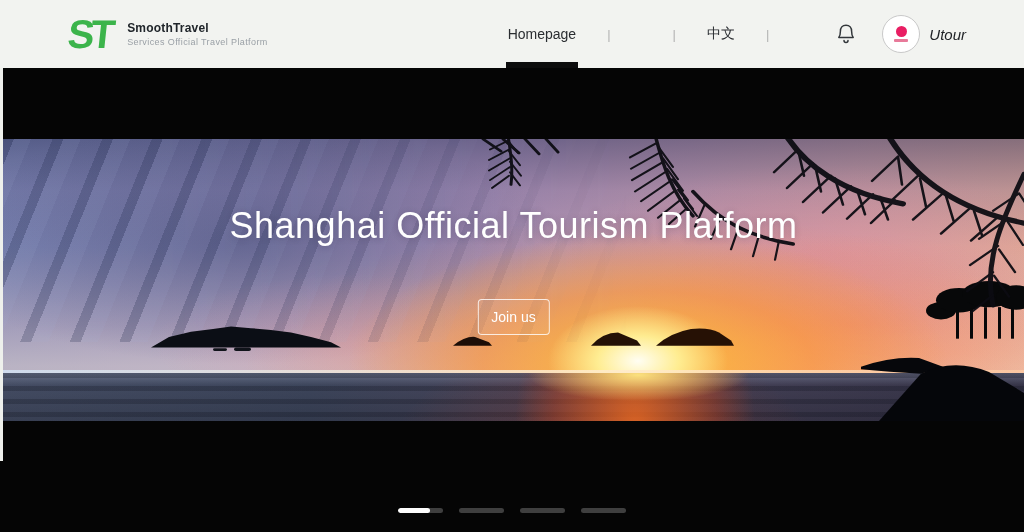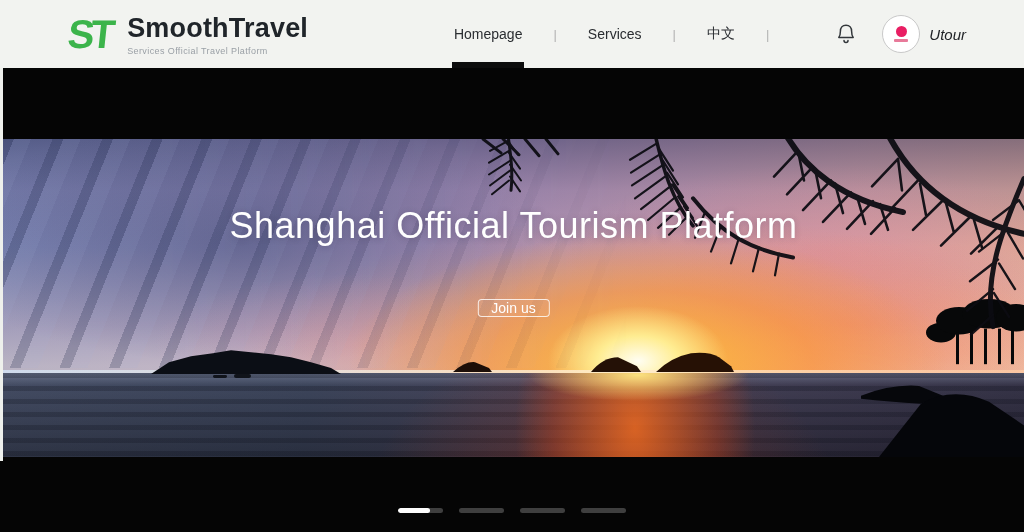--- a/index.html
+++ b/index.html
@@ -10,21 +10,21 @@
   .header {
     position:absolute; top:0; left:0; width:1024px; height:68px;
     background:#f2f3f0; display:flex; align-items:center;
     padding:0 58px 0 68px; z-index:10;
   }
   .logo { display:flex; align-items:center; gap:10px; cursor:pointer; }
   .logo-mark {
     color:#3cb44b; font-weight:900; font-size:40px; line-height:1;
     letter-spacing:-4px; transform:skewX(-6deg); padding-right:6px;
   }
-  .logo-text .name { font-size:27px; font-weight:700; color:#20252a; letter-spacing:.2px;text-align:center; }
+  .logo-text .name { font-size:12px; font-weight:700; color:#20252a; letter-spacing:.2px; }
   .logo-text .tagline { font-size:9px; color:#9aa0a6; letter-spacing:.4px; margin-top:2px; }
 
   .nav { margin-left:auto; display:flex; align-items:center; height:80px; }
   .nav-item { position:relative; height:68px; display:flex; align-items:center;
     font-size:14px; color:#2a2d31; font-weight:500; cursor:pointer; }
   .nav-sep { color:#b3b3b3; font-size:13px; font-weight:300; margin:0 31px; }
   .tab-indicator { position:absolute; left:-2px; right:-2px; bottom:0; height:6px; background:#0d0d0d; }
 
   .bell { margin-left:36px; margin-right:26px; cursor:pointer; display:flex; align-items:center; }
   .avatar {
@@ -32,21 +32,21 @@
     display:flex; flex-direction:column; align-items:center; justify-content:center; cursor:pointer;
   }
   .avatar-dot { width:11px; height:11px; border-radius:50%; background:#e91e63; }
   .avatar-line { width:14px; height:3px; margin-top:2px; background:#e87a9a; border-radius:1px; }
   .username { margin-left:9px; font-size:15px; color:#1e2125; font-weight:500; cursor:pointer;font-style:italic; }
 
   
   .hero { position:absolute; top:68px; left:0; width:1024px; height:464px; background:#050505; }
   .left-strip { position:absolute; top:0; left:0; width:3px; height:393px; background:#eef0ec; }
 
-  .photo { position:absolute; top:71px; left:3px; width:1021px; height:318px; overflow:hidden; }
+  .photo { position:absolute; top:71px; left:3px; width:1021px; height:282px; overflow:hidden; }
 
   .sky {
     position:absolute; top:0; left:0; width:100%; height:234px;
     background:
       radial-gradient(90px 55px ellipse at 635px 222px, rgba(255,255,246,.98) 0%, rgba(255,240,150,.95) 45%, rgba(255,205,60,0) 100%),
       radial-gradient(300px 130px ellipse at 645px 224px, rgba(255,190,55,.9) 0%, rgba(255,152,45,.55) 55%, rgba(255,140,60,0) 100%),
       radial-gradient(560px 220px ellipse at 660px 240px, rgba(250,140,65,.5) 0%, rgba(240,120,80,0) 75%),
       radial-gradient(240px 90px ellipse at 850px 185px, rgba(235,110,100,.42) 0%, rgba(235,110,100,0) 100%),
       radial-gradient(200px 70px ellipse at 350px 205px, rgba(232,150,160,.32) 0%, rgba(232,150,160,0) 100%),
       radial-gradient(260px 90px ellipse at 820px 115px, rgba(225,130,155,.38) 0%, rgba(225,130,155,0) 100%),
@@ -76,21 +76,21 @@
   }
   .overlay-svg { position:absolute; top:0; left:0; width:100%; height:100%; }
 
   .hero-title {
     position:absolute; top:66px; left:0; width:100%; text-align:center;
     color:#fff; font-size:36px; font-weight:500; letter-spacing:.5px;
     text-shadow:0 1px 6px rgba(40,30,60,.25); z-index:3;
   }
   .join-btn {
     position:absolute; top:160px; left:50%; transform:translateX(-50%);
-    padding:0 13px; font-size:14px; color:#fff; background:rgba(255,255,255,.06);
+    padding:9px 13px; font-size:14px; color:#fff; background:rgba(255,255,255,.06);
     border:1px solid rgba(255,255,255,.8); border-radius:4px; cursor:pointer; z-index:3;
     font-family:"Liberation Sans", sans-serif;
   }
 
   
   .carousel { position:absolute; left:0; bottom:19px; width:100%; display:flex; justify-content:center; gap:16px; z-index:4; }
   .bar { width:45px; height:5px; border-radius:3px; background:#3f3f3f; cursor:pointer; overflow:hidden; }
   .bar .fill { display:block; height:100%; width:72%; background:#fdfdfd; border-radius:3px; }
 </style>
 </head>
@@ -106,23 +106,20 @@
         <div class="tagline">Services Official Travel Platform</div>
       </div>
     </div>
 
     <div class="nav">
       <div class="nav-item">
         <span>Homepage</span>
         <span class="tab-indicator"></span>
       </div>
       <span class="nav-sep">|</span>
-      <div class="nav-item">
-        <span>Services</span>
-      </div>
       <span class="nav-sep">|</span>
       <div class="nav-item">
         <span>中文</span>
       </div>
       <span class="nav-sep">|</span>
 
       <div class="bell">
         <svg width="20" height="22" viewBox="0 0 20 22" fill="none">
           <path d="M10 2.2 C6.2 2.2 4.4 5.2 4.4 8.2 C4.4 12.4 2.8 14.4 2.8 14.4 L17.2 14.4 C17.2 14.4 15.6 12.4 15.6 8.2 C15.6 5.2 13.8 2.2 10 2.2 Z" stroke="#33373b" stroke-width="1.5" stroke-linejoin="round"></path>
           <path d="M8 17.5 a2 2 0 0 0 4 0" stroke="#33373b" stroke-width="1.5" stroke-linecap="round"></path>

